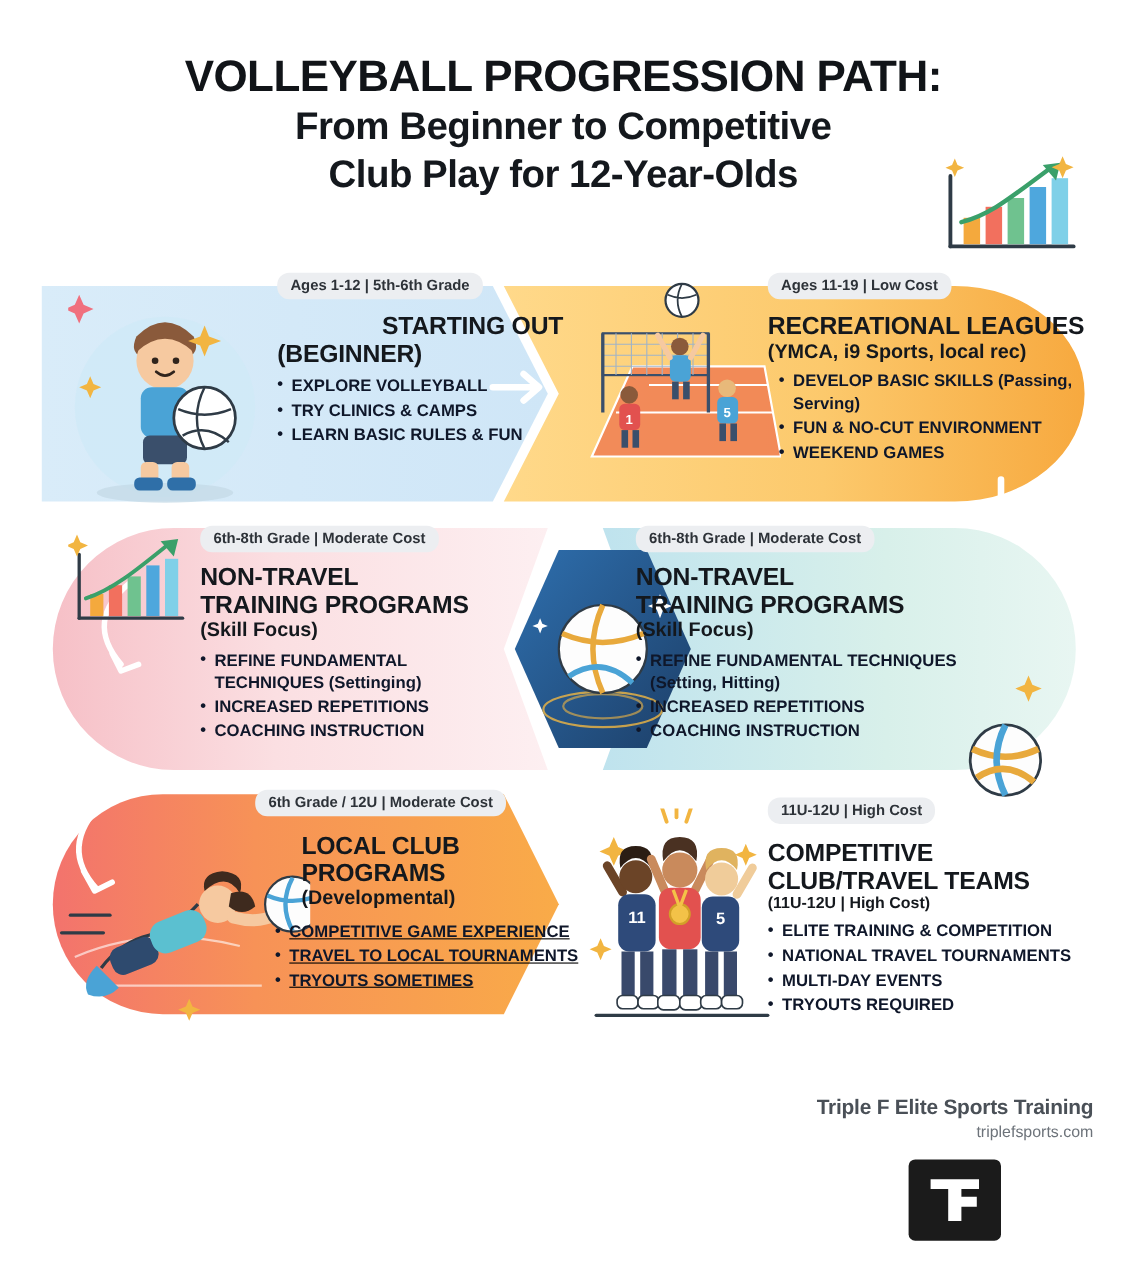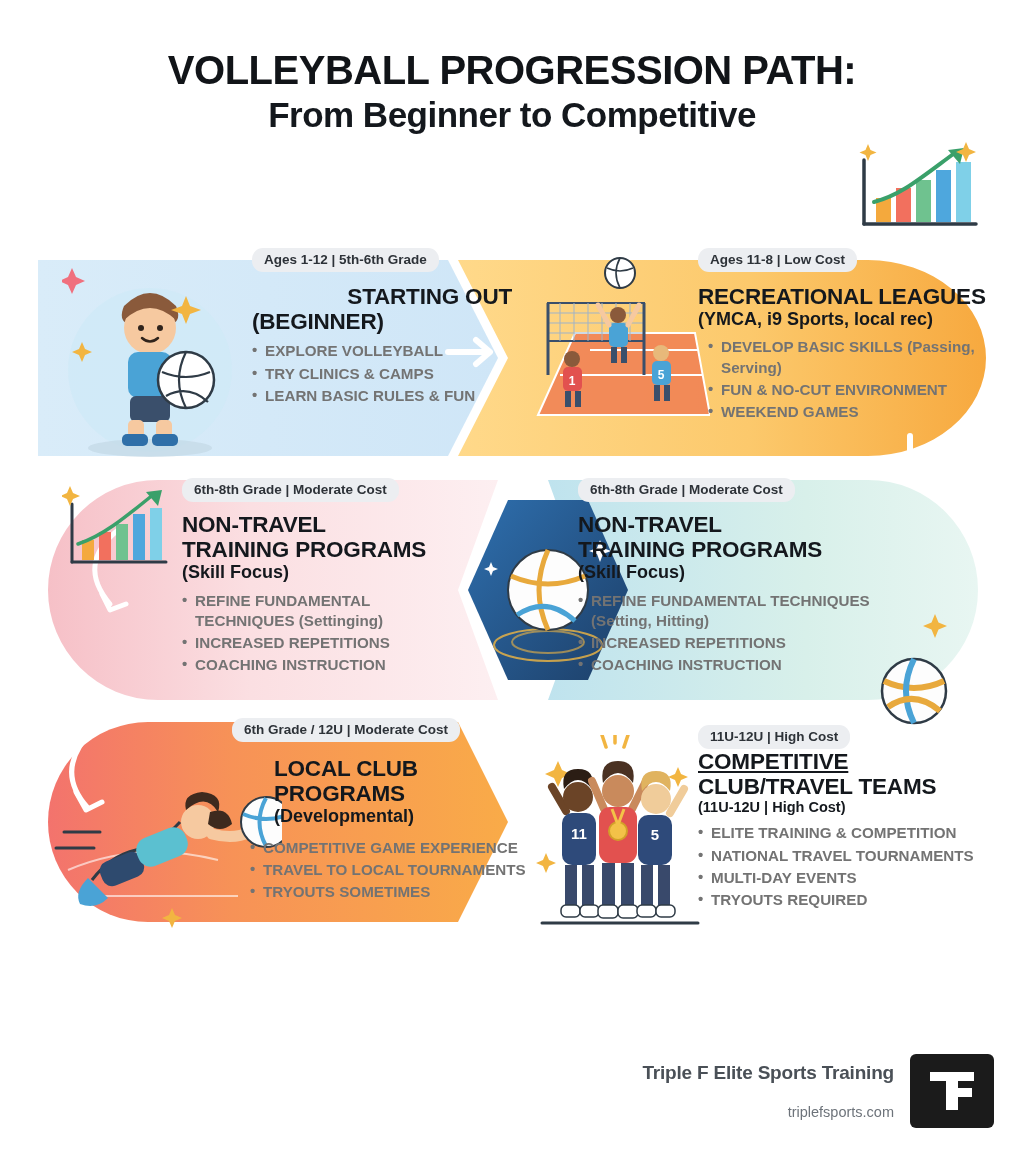--- a/index.html
+++ b/index.html
@@ -75,46 +75,46 @@
     line-height: 1.18;
   }
   .stage-sub.tiny { font-size: 14.5px; }
   .bullets {
     list-style: none;
     margin-top: 7px;
   }
   .bullets li {
     font-size: 15.2px;
     font-weight: bold;
-    color: #737373;
+    color: #0f172a;
     line-height: 1.33;
     padding-left: 13px;
     position: relative;
     margin-bottom: 2px;
   }
   .bullets li::before {
     content: "\2022";
     position: absolute;
     left: 0; top: -1px;
     font-size: 15px;
   }
 
   
   .footer {
     position: absolute;
     right: 30px; bottom: 26px;
-    display: flex; align-items: center; gap: 16px;
+    display: flex; align-items: center; gap: 16px; flex-direction: column;
   }
   .footer-text { text-align: right; }
   .footer-name {
     font-size: 19px; font-weight: bold; color: #4a5057;
     letter-spacing: -0.2px;
   }
   .footer-url {
-    font-size: 14.5px; color: #6d737a; margin-top: 20px;
+    font-size: 14.5px; color: #6d737a; margin-top: 3px;
   }
   .footer-logo {
     width: 84px; height: 74px;
     background: #1b1b1b;
     border-radius: 6px;
     display: flex; align-items: center; justify-content: center;
     color: #fff; font-weight: bold; font-size: 40px;
     font-family: "Liberation Serif", serif;
   }
 
@@ -122,20 +122,21 @@
   .illus { position: absolute; }
 </style>
 </head>
 <body>
 
 <div class="page">
 
   <div class="title-block">
     <div class="title-main">VOLLEYBALL PROGRESSION PATH:</div>
     <div class="title-sub1">From Beginner to Competitive</div>
+    <div class="title-sub2">Club Play for 12-Year-Olds</div>
   </div>
 
   <svg class="growth-chart-icon" viewBox="0 0 130 92">
     <polyline points="8,84 8,20" stroke="#2f3b46" stroke-width="3.5" fill="none" stroke-linecap="round"></polyline>
     <polyline points="8,84 120,84" stroke="#2f3b46" stroke-width="3.5" fill="none" stroke-linecap="round"></polyline>
     <rect x="20" y="58" width="15" height="24" fill="#f4a93d"></rect>
     <rect x="40" y="48" width="15" height="34" fill="#f2705e"></rect>
     <rect x="60" y="40" width="15" height="42" fill="#6fc28f"></rect>
     <rect x="80" y="30" width="15" height="52" fill="#4ea7dd"></rect>
     <rect x="100" y="22" width="15" height="60" fill="#7fd0e8"></rect>
@@ -244,21 +245,21 @@
     <g>
       <circle cx="141" cy="98" r="8" fill="#e8b97a"></circle>
       <rect x="132" y="106" width="19" height="24" rx="5" fill="#4aa3d6"></rect>
       <text x="141" y="124" font-size="12" fill="#fff" text-anchor="middle" font-family="Liberation Sans" font-weight="bold">5</text>
       <rect x="134" y="130" width="6" height="16" fill="#3a4f6b"></rect>
       <rect x="144" y="130" width="6" height="16" fill="#3a4f6b"></rect>
     </g>
   </svg>
 
   <div class="stage" style="top:248px;left:698px;width:300px;">
-    <span class="pill">Ages 11-8 | Low Cost</span>
+    <span class="pill">Ages 11-19 | Low Cost</span>
     <div class="stage-title" style="margin-top:12px;">RECREATIONAL LEAGUES</div>
     <div class="stage-sub">(YMCA, i9 Sports, local rec)</div>
     <ul class="bullets" style="margin-left:10px;">
       <li>DEVELOP BASIC SKILLS (Passing, Serving)</li>
       <li>FUN &amp; NO-CUT ENVIRONMENT</li>
       <li>WEEKEND GAMES</li>
     </ul>
   </div>
 
   <div class="band" style="top:470px;left:28px;width:968px;height:240px;">
@@ -387,21 +388,21 @@
     <circle cx="214" cy="62" r="25" fill="#fdfdfd" stroke="#2f3b46" stroke-width="2"></circle>
     <path d="M191 54 q23 10 46 0 M214 38 q-13 24 0 48" stroke="#4aa3d6" stroke-width="4" fill="none"></path>
     <path d="M0 0 l3 7 7 3 -7 3 -3 7 -3 -7 -7 -3 7 -3 z" fill="#f2b541" transform="translate(120,148)"></path>
   </svg>
 
   <div class="stage" style="top:718px;left:232px;width:300px;">
     <span class="pill">6th Grade / 12U | Moderate Cost</span>
     <div class="stage-title" style="margin-top:14px;margin-left:42px;">LOCAL CLUB</div>
     <div class="stage-title" style="margin-left:42px;">PROGRAMS</div>
     <div class="stage-sub" style="margin-left:42px;">(Developmental)</div>
-    <ul class="bullets" style="margin-left:18px;margin-top:10px;">
+    <ul class="bullets" style="margin-left:18px;margin-top:10px;text-decoration:underline;">
       <li>COMPETITIVE GAME EXPERIENCE</li>
       <li>TRAVEL TO LOCAL TOURNAMENTS</li>
       <li>TRYOUTS SOMETIMES</li>
     </ul>
   </div>
 
   <svg class="illus" style="top:735px;left:528px;width:180px;height:210px;" viewBox="0 0 180 210">
 
     <path d="M0 0 l4 9 9 4 -9 4 -4 9 -4 -9 -9 -4 9 -4 z" fill="#f2b541" transform="translate(30,26)"></path>
     <path d="M0 0 l3 7 7 3 -7 3 -3 7 -3 -7 -7 -3 7 -3 z" fill="#f2b541" transform="translate(150,32)"></path>
@@ -446,21 +447,21 @@
       <rect x="113" y="130" width="12" height="42" fill="#39496b"></rect>
       <rect x="130" y="130" width="12" height="42" fill="#39496b"></rect>
       <rect x="109" y="170" width="19" height="12" rx="5" fill="#ffffff" stroke="#2f3b46" stroke-width="1.5"></rect>
       <rect x="128" y="170" width="19" height="12" rx="5" fill="#ffffff" stroke="#2f3b46" stroke-width="1.5"></rect>
     </g>
     <line x1="14" y1="188" x2="170" y2="188" stroke="#2f3b46" stroke-width="3" stroke-linecap="round"></line>
   </svg>
 
   <div class="stage" style="top:725px;left:698px;width:300px;">
     <span class="pill">11U-12U | High Cost</span>
-    <div class="stage-title" style="text-decoration:underline;">COMPETITIVE</div>
+    <div class="stage-title" style="margin-top:14px;">COMPETITIVE</div>
     <div class="stage-title">CLUB/TRAVEL TEAMS</div>
     <div class="stage-sub tiny">(11U-12U | High Cost)</div>
     <ul class="bullets">
       <li>ELITE TRAINING &amp; COMPETITION</li>
       <li>NATIONAL TRAVEL TOURNAMENTS</li>
       <li>MULTI-DAY EVENTS</li>
       <li>TRYOUTS REQUIRED</li>
     </ul>
   </div>
 

